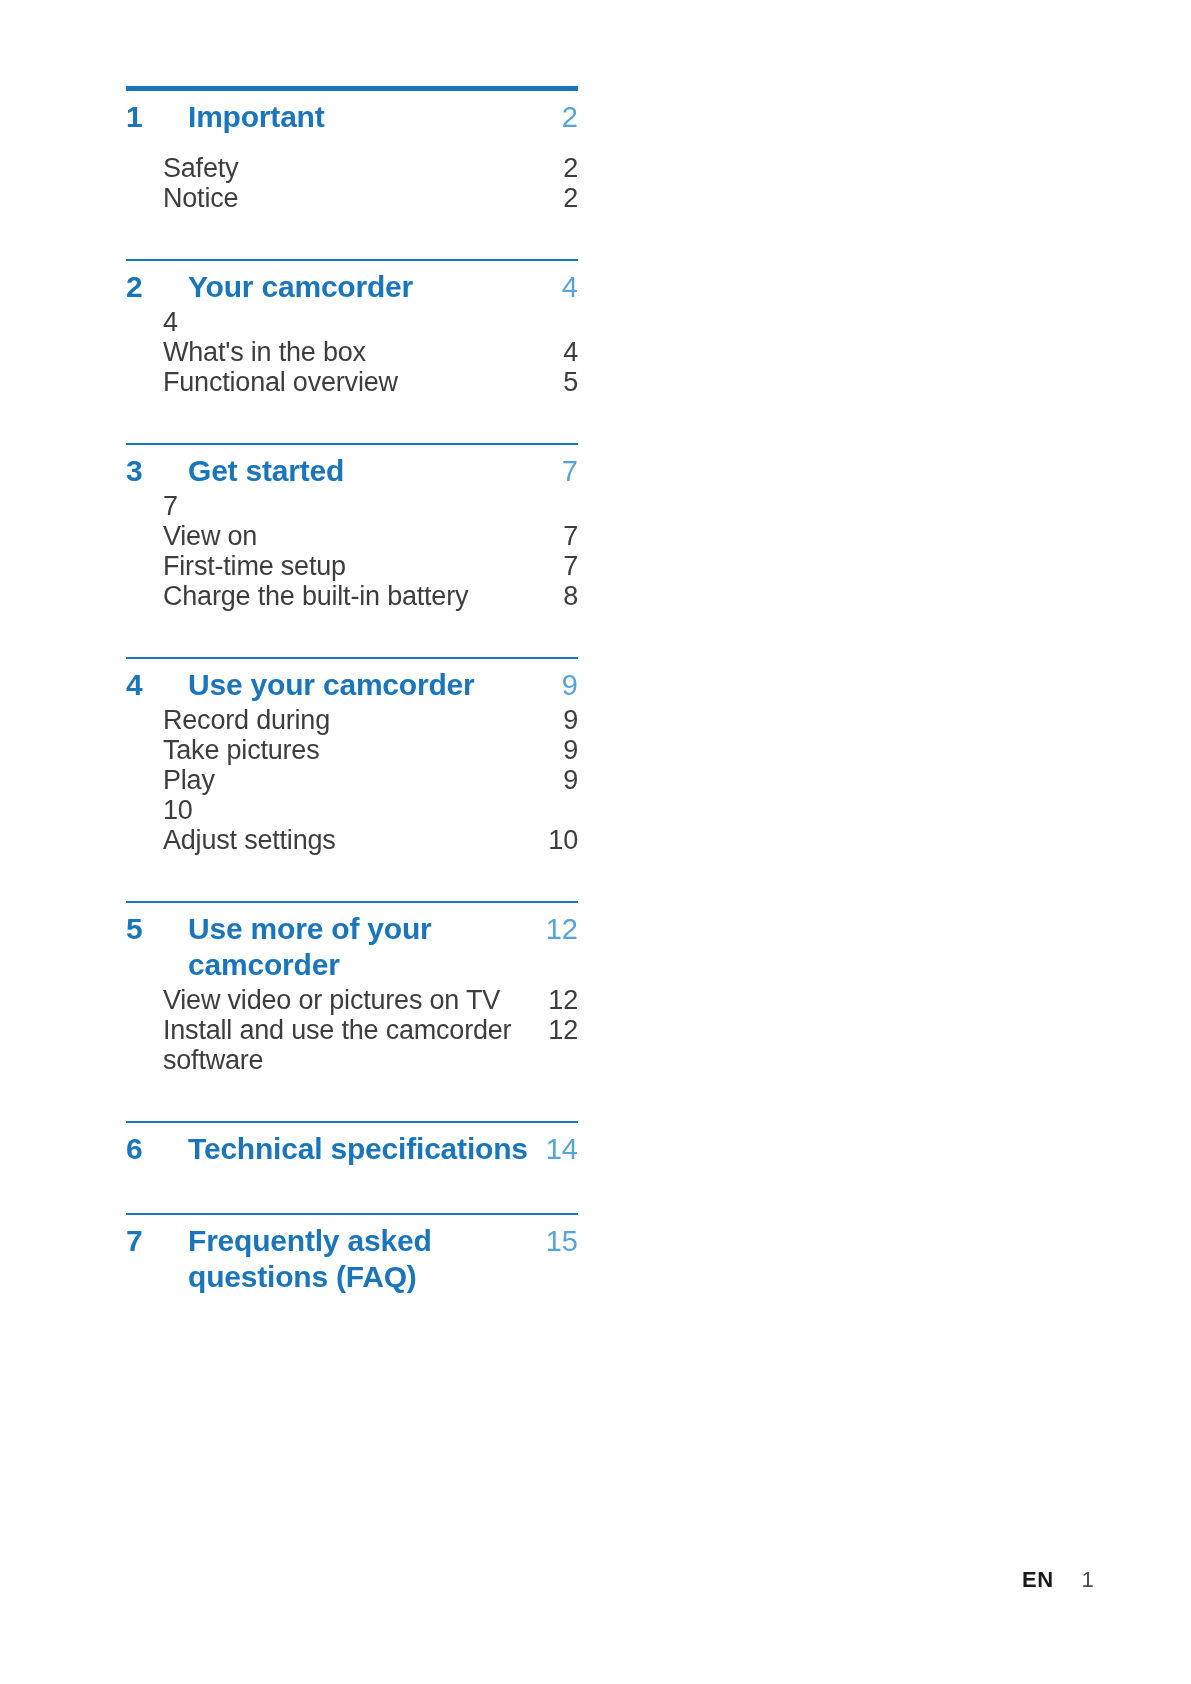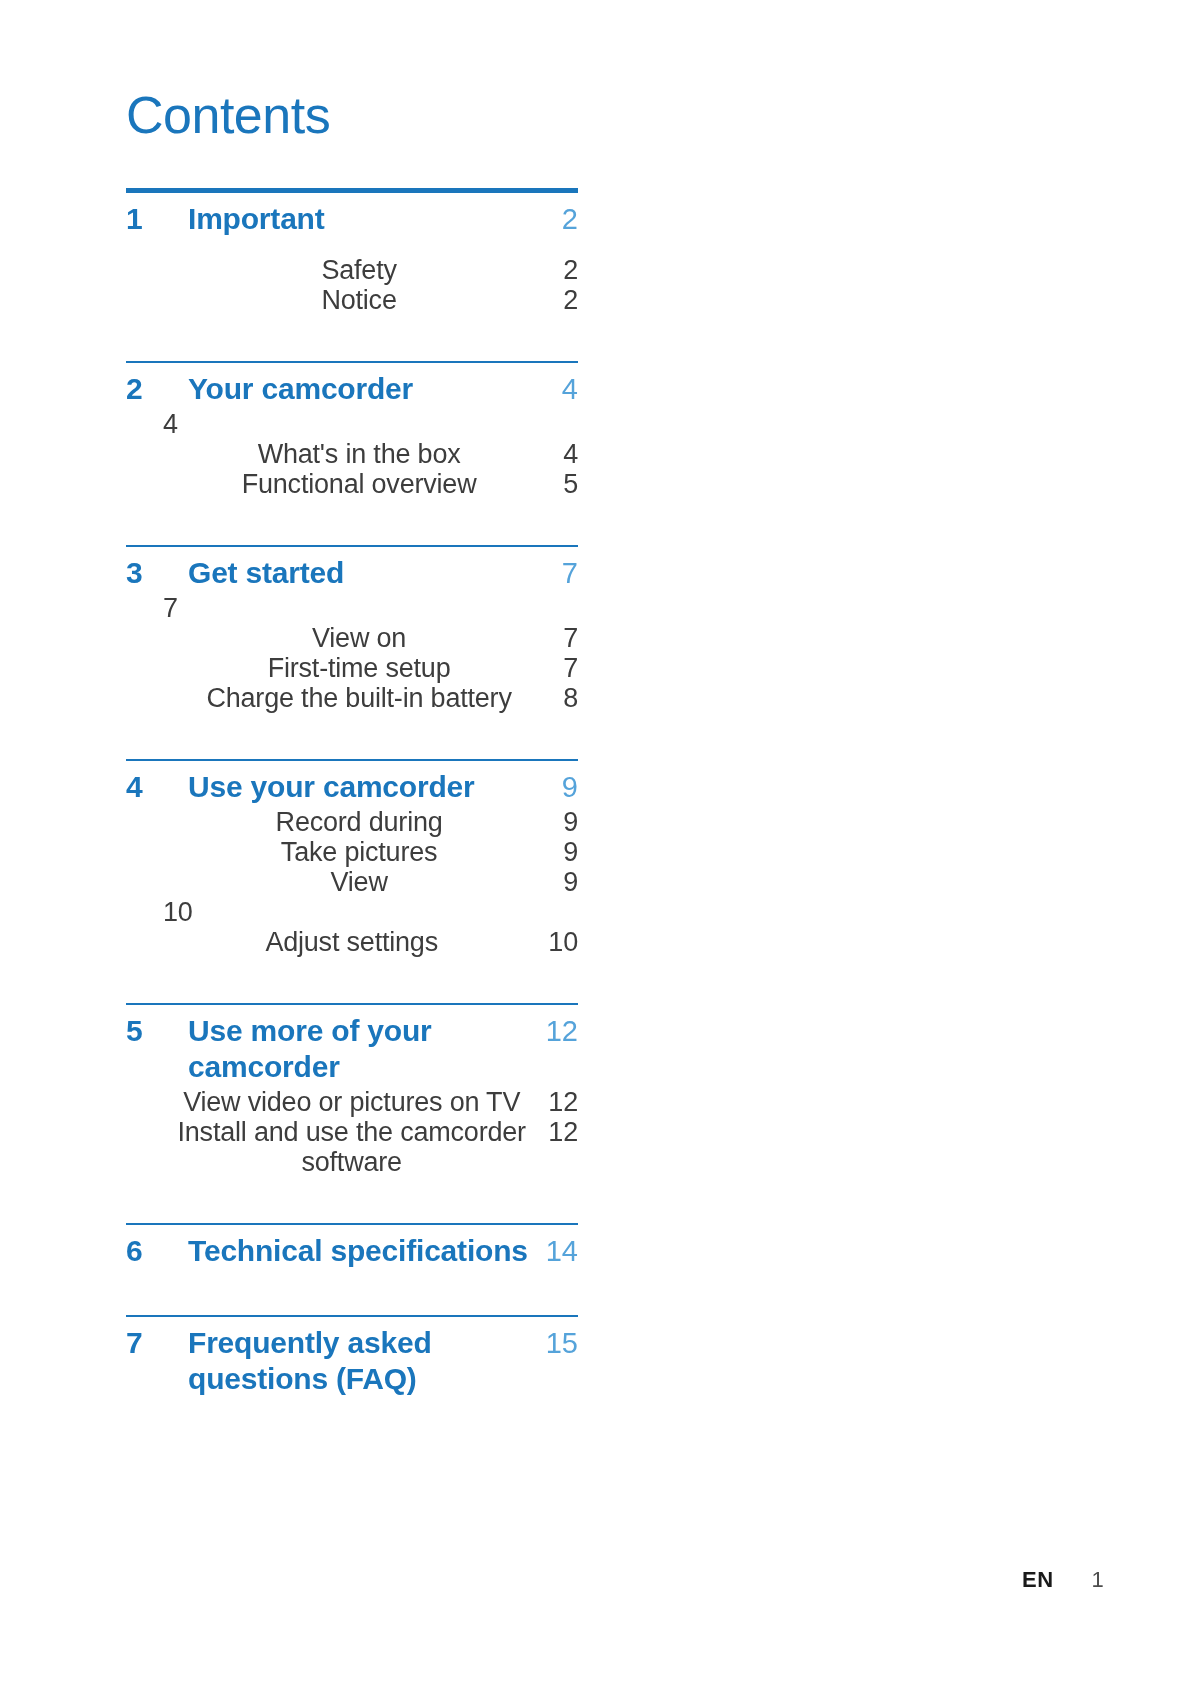--- a/index.html
+++ b/index.html
@@ -58,21 +58,20 @@
     margin-left:16px;
   }
   .heading-page{
     flex:0 0 auto;
     font-weight:normal;
     color:var(--pagenum-blue);
     font-size:29px;
   }
   .items{
     margin-top:2px;
-    text-align:center;
   }
   .toc-section:first-child .items{
     margin-top:18px;
   }
   .item-row{
     display:flex;
     align-items:baseline;
     padding-left:37px;
     font-size:27px;
     line-height:30px;
@@ -86,39 +85,38 @@
   }
   .item-page{
     flex:0 0 auto;
   }
   .page-footer{
     position:absolute;
     top:1568px;
     left:1022px;
     display:flex;
     align-items:baseline;
-    gap:38px;
+    gap:28px;
     font-size:22px;
     line-height:24px;
   }
   .footer-lang{
     font-weight:bold;
     color:#1A1A1A;
     letter-spacing:0.5px;
   }
   .footer-page{
     font-weight:normal;
     color:#4D4D4D;
   }
 </style>
 </head>
 <body>
 
 <div class="toc-column">
-  <h1 class="doc-title">Contents</h1>
   <div id="sections-host">
   <section class="toc-section">
     <div class="heading-row">
       <span class="heading-num">1</span>
       <span class="heading-title">Important</span>
       <span class="heading-page">2</span>
     </div>
     <div class="items">
   <div class="item-row">
     <span class="item-label">Safety</span>
@@ -194,21 +192,21 @@
     <span class="item-label">Record during</span>
     <span class="item-page">9</span>
   </div>
 
   <div class="item-row">
     <span class="item-label">Take pictures</span>
     <span class="item-page">9</span>
   </div>
 
   <div class="item-row">
-    <span class="item-label">View</span>
+    <span class="item-label">Play</span>
     <span class="item-page">9</span>
   </div>
 
   <div class="item-row">
     <span class="item-page">10</span>
   </div>
 
   <div class="item-row">
     <span class="item-label">Adjust settings</span>
     <span class="item-page">10</span>

